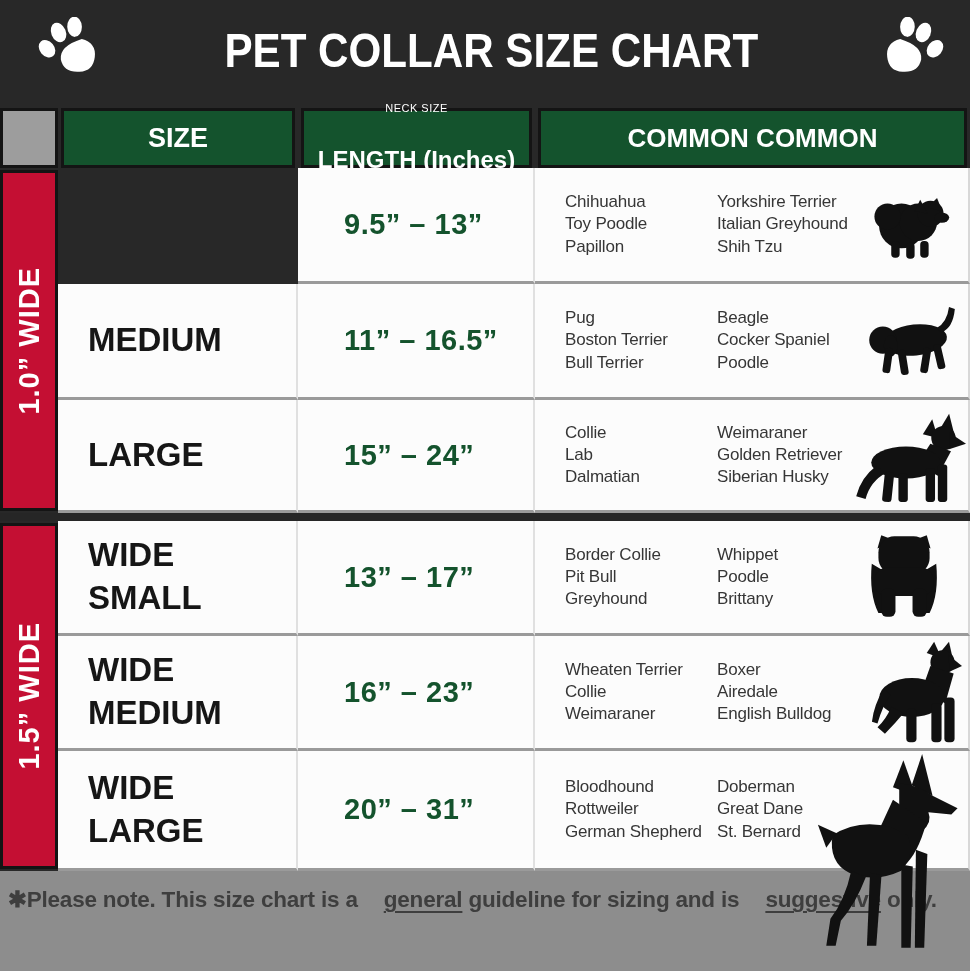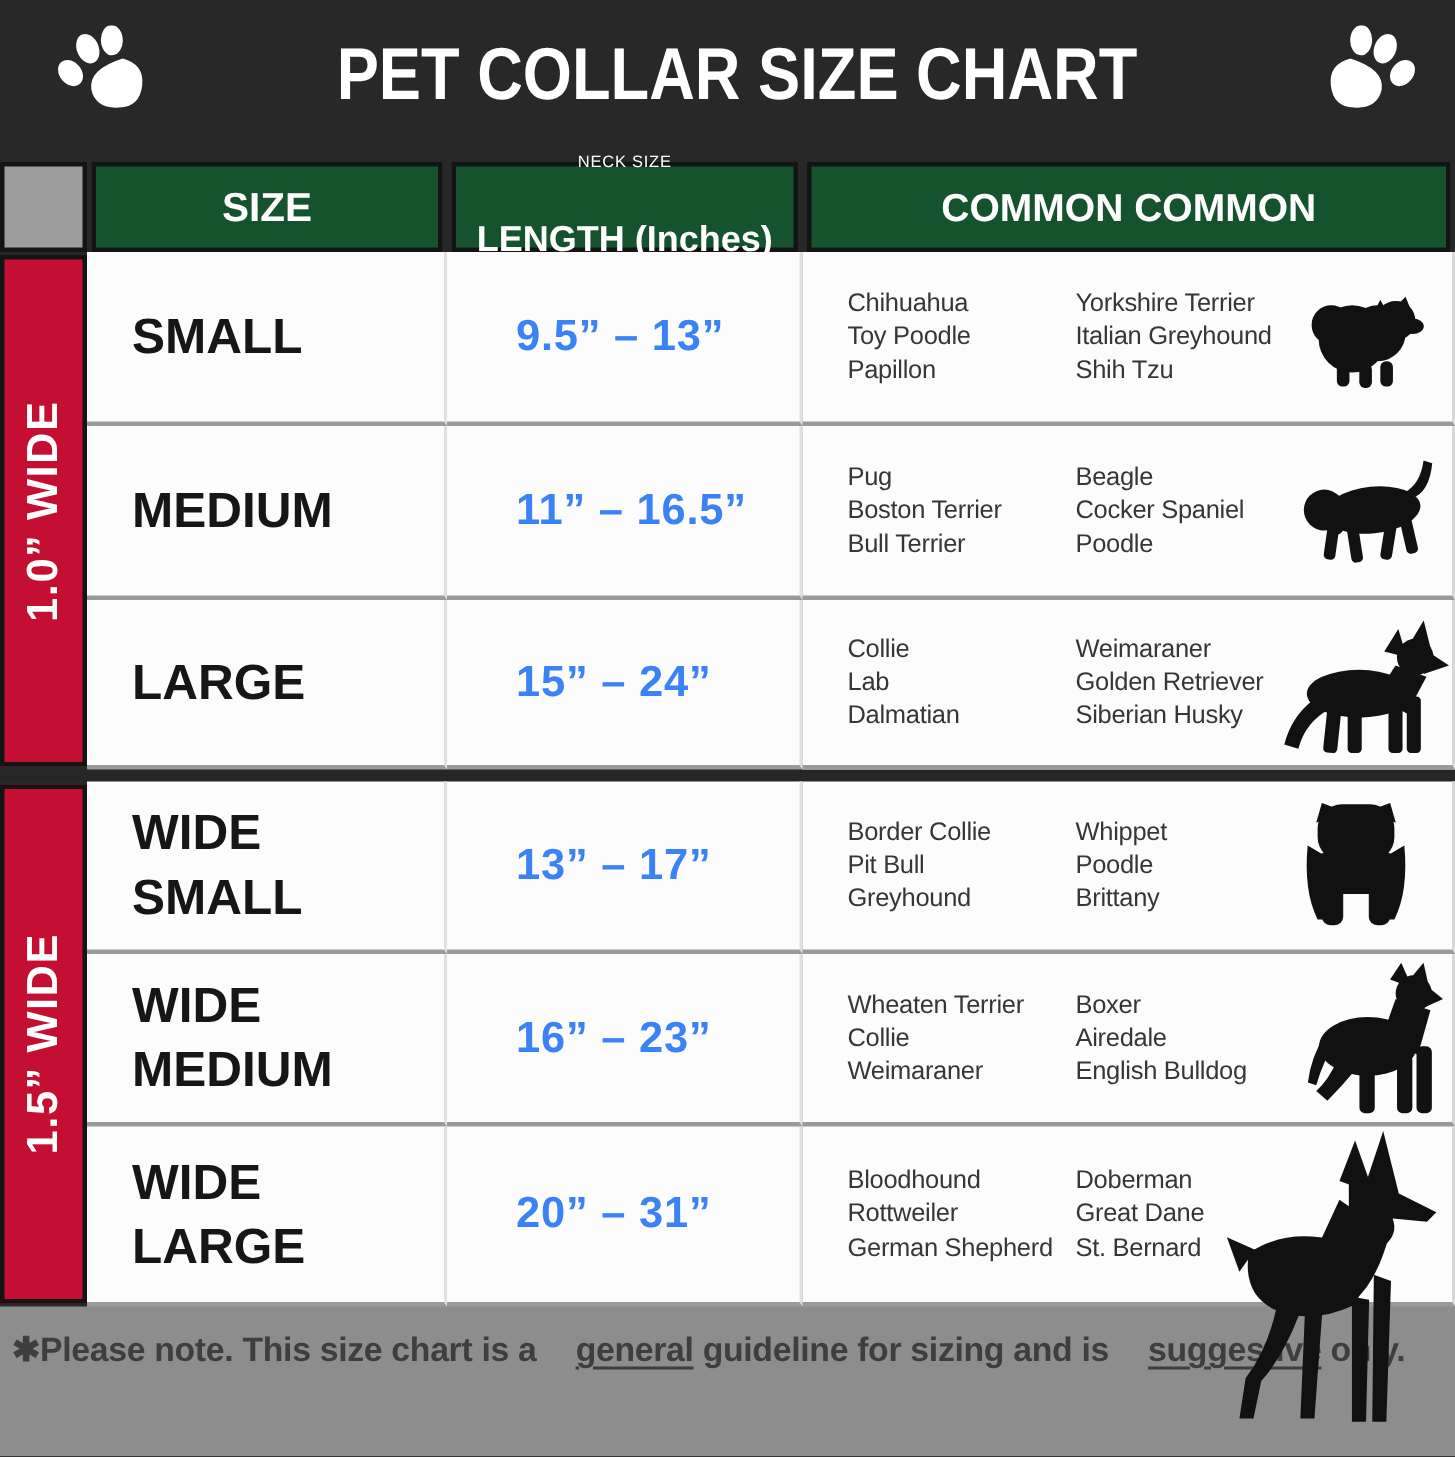--- a/index.html
+++ b/index.html
@@ -29,21 +29,21 @@
   .banner.g1{grid-column:1;grid-row:2/5;}
   .banner.g2{grid-column:1;grid-row:6/9;}
   .vtext{writing-mode:vertical-rl;transform:rotate(180deg);color:#fff;font-weight:bold;font-size:29px;letter-spacing:1px;white-space:nowrap;}
 
   .gsep{grid-column:1/-1;grid-row:5;background:#262626;}
 
   .cell{background:#fcfcfc;border-bottom:3px solid #9a9a9a;}
   .size-cell{display:flex;align-items:center;padding-left:30px;}
   .size-cell span{font-weight:bold;font-size:33px;color:#161616;max-width:160px;line-height:1.3;}
   .size-cell,.range-cell{border-right:2px solid #e0e0e0;}
-  .range-cell{display:flex;align-items:center;padding-left:46px;font-weight:bold;font-size:29px;color:#3b82f6;letter-spacing:.5px;}
+  .range-cell{display:flex;align-items:center;padding-left:46px;font-weight:bold;font-size:29px;color:#14532d;letter-spacing:.5px;}
   .breeds-cell{position:relative;display:flex;align-items:center;padding-left:30px;border-right:2px solid #d8d8d8;}
   .blist{width:152px;font-size:17px;line-height:1.3;color:#363636;white-space:pre-line;letter-spacing:-.2px;}
   .blist.b{width:150px;}
   .dogicon{position:absolute;top:50%;transform:translateY(-50%);line-height:0;}
   .dogicon.p1{right:16px;}
   .dogicon.p2{right:8px;}
   .dogicon.p3{right:2px;}
   .dogicon.p4{right:26px;}
   .dogicon.p5{right:6px;}
   .dober{position:absolute;right:6px;top:754px;width:165px;height:198px;z-index:2;line-height:0;}
@@ -97,23 +97,20 @@
       <span class="main">LENGTH (Inches)</span>
     </div>
     <div class="hcell c-breeds">
       <span>COMMON COMMON</span>
     </div>
 
     <div class="banner g1">
       <span class="vtext">1.0” WIDE</span>
     </div>
 
-    <div class="cell size-cell col2 r1">
-        <span>SMALL</span>
-      </div>
     <div class="cell range-cell col3 r1">9.5” – 13”</div>
     <div class="cell breeds-cell col4 r1">
       <div class="blist">Chihuahua
 Toy Poodle
 Papillon</div>
       <div class="blist b">Yorkshire Terrier
 Italian Greyhound
 Shih Tzu</div>
       <span class="dogicon p1">
         <svg viewBox="0 0 92 78" width="86" height="73">

